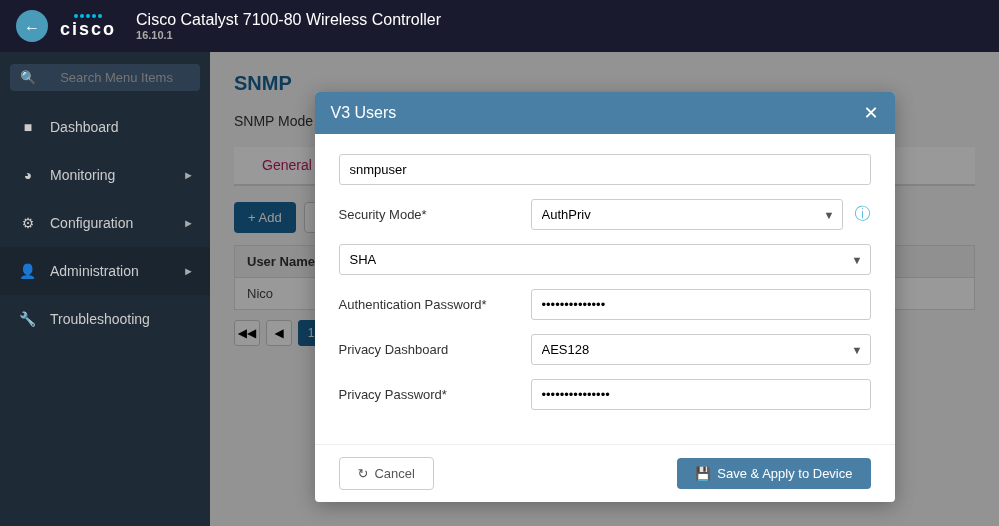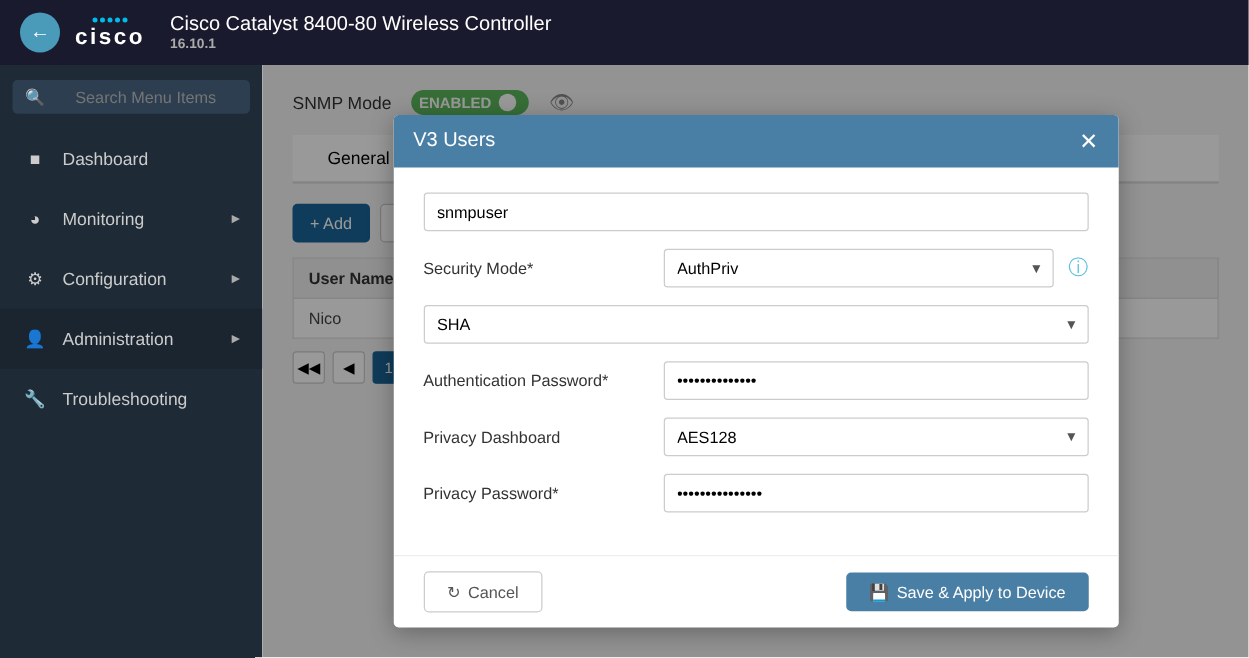--- a/index.html
+++ b/index.html
@@ -173,21 +173,21 @@
     .tabs {
       display: flex;
       border-bottom: 2px solid #ddd;
       margin-bottom: 16px;
       background: white;
       padding: 0 4px;
     }
     .tab {
       padding: 10px 24px;
       font-size: 14px;
-      color: #000000;
+      color: #be185d;
       cursor: pointer;
       border-bottom: 3px solid transparent;
       margin-bottom: -2px;
     }
     .tab.active {
       color: #1a6496;
       border-bottom: 3px solid #1a6496;
       font-weight: 600;
     }
 
@@ -402,21 +402,21 @@
     <div class="cisco-dots">
       <div class="dot"></div>
         <div class="dot"></div>
         <div class="dot"></div>
       <div class="dot"></div>
         <div class="dot"></div>
     </div>
     <span class="cisco-text">cisco</span>
   </div>
   <div style="margin-left:8px;">
-    <div class="topbar-title">Cisco Catalyst 8400-80 Wireless Controller</div>
+    <div class="topbar-title">Cisco Catalyst 7100-80 Wireless Controller</div>
     <div class="topbar-subtitle">16.10.1</div>
   </div>
 </div>
 
 <div class="main-layout">
 
   <div class="sidebar">
     <div class="search-box">
       <span class="search-icon-svg">🔍</span>
       <input type="text" placeholder="Search Menu Items" style="">
@@ -442,20 +442,21 @@
       <span class="nav-arrow">►</span>
     </div>
     <div class="nav-item">
       <span class="nav-icon">🔧</span>
       <span>Troubleshooting</span>
     </div>
   </div>
 
   <div class="content">
     <div class="content-inner">
+      <div class="page-title">SNMP</div>
 
       <div class="snmp-mode-row">
         <span class="snmp-mode-label">SNMP Mode</span>
         <div class="toggle-enabled">
           <span>ENABLED</span>
           <div class="toggle-dot"></div>
         </div>
         <span class="eye-icon">👁</span>
       </div>
 

